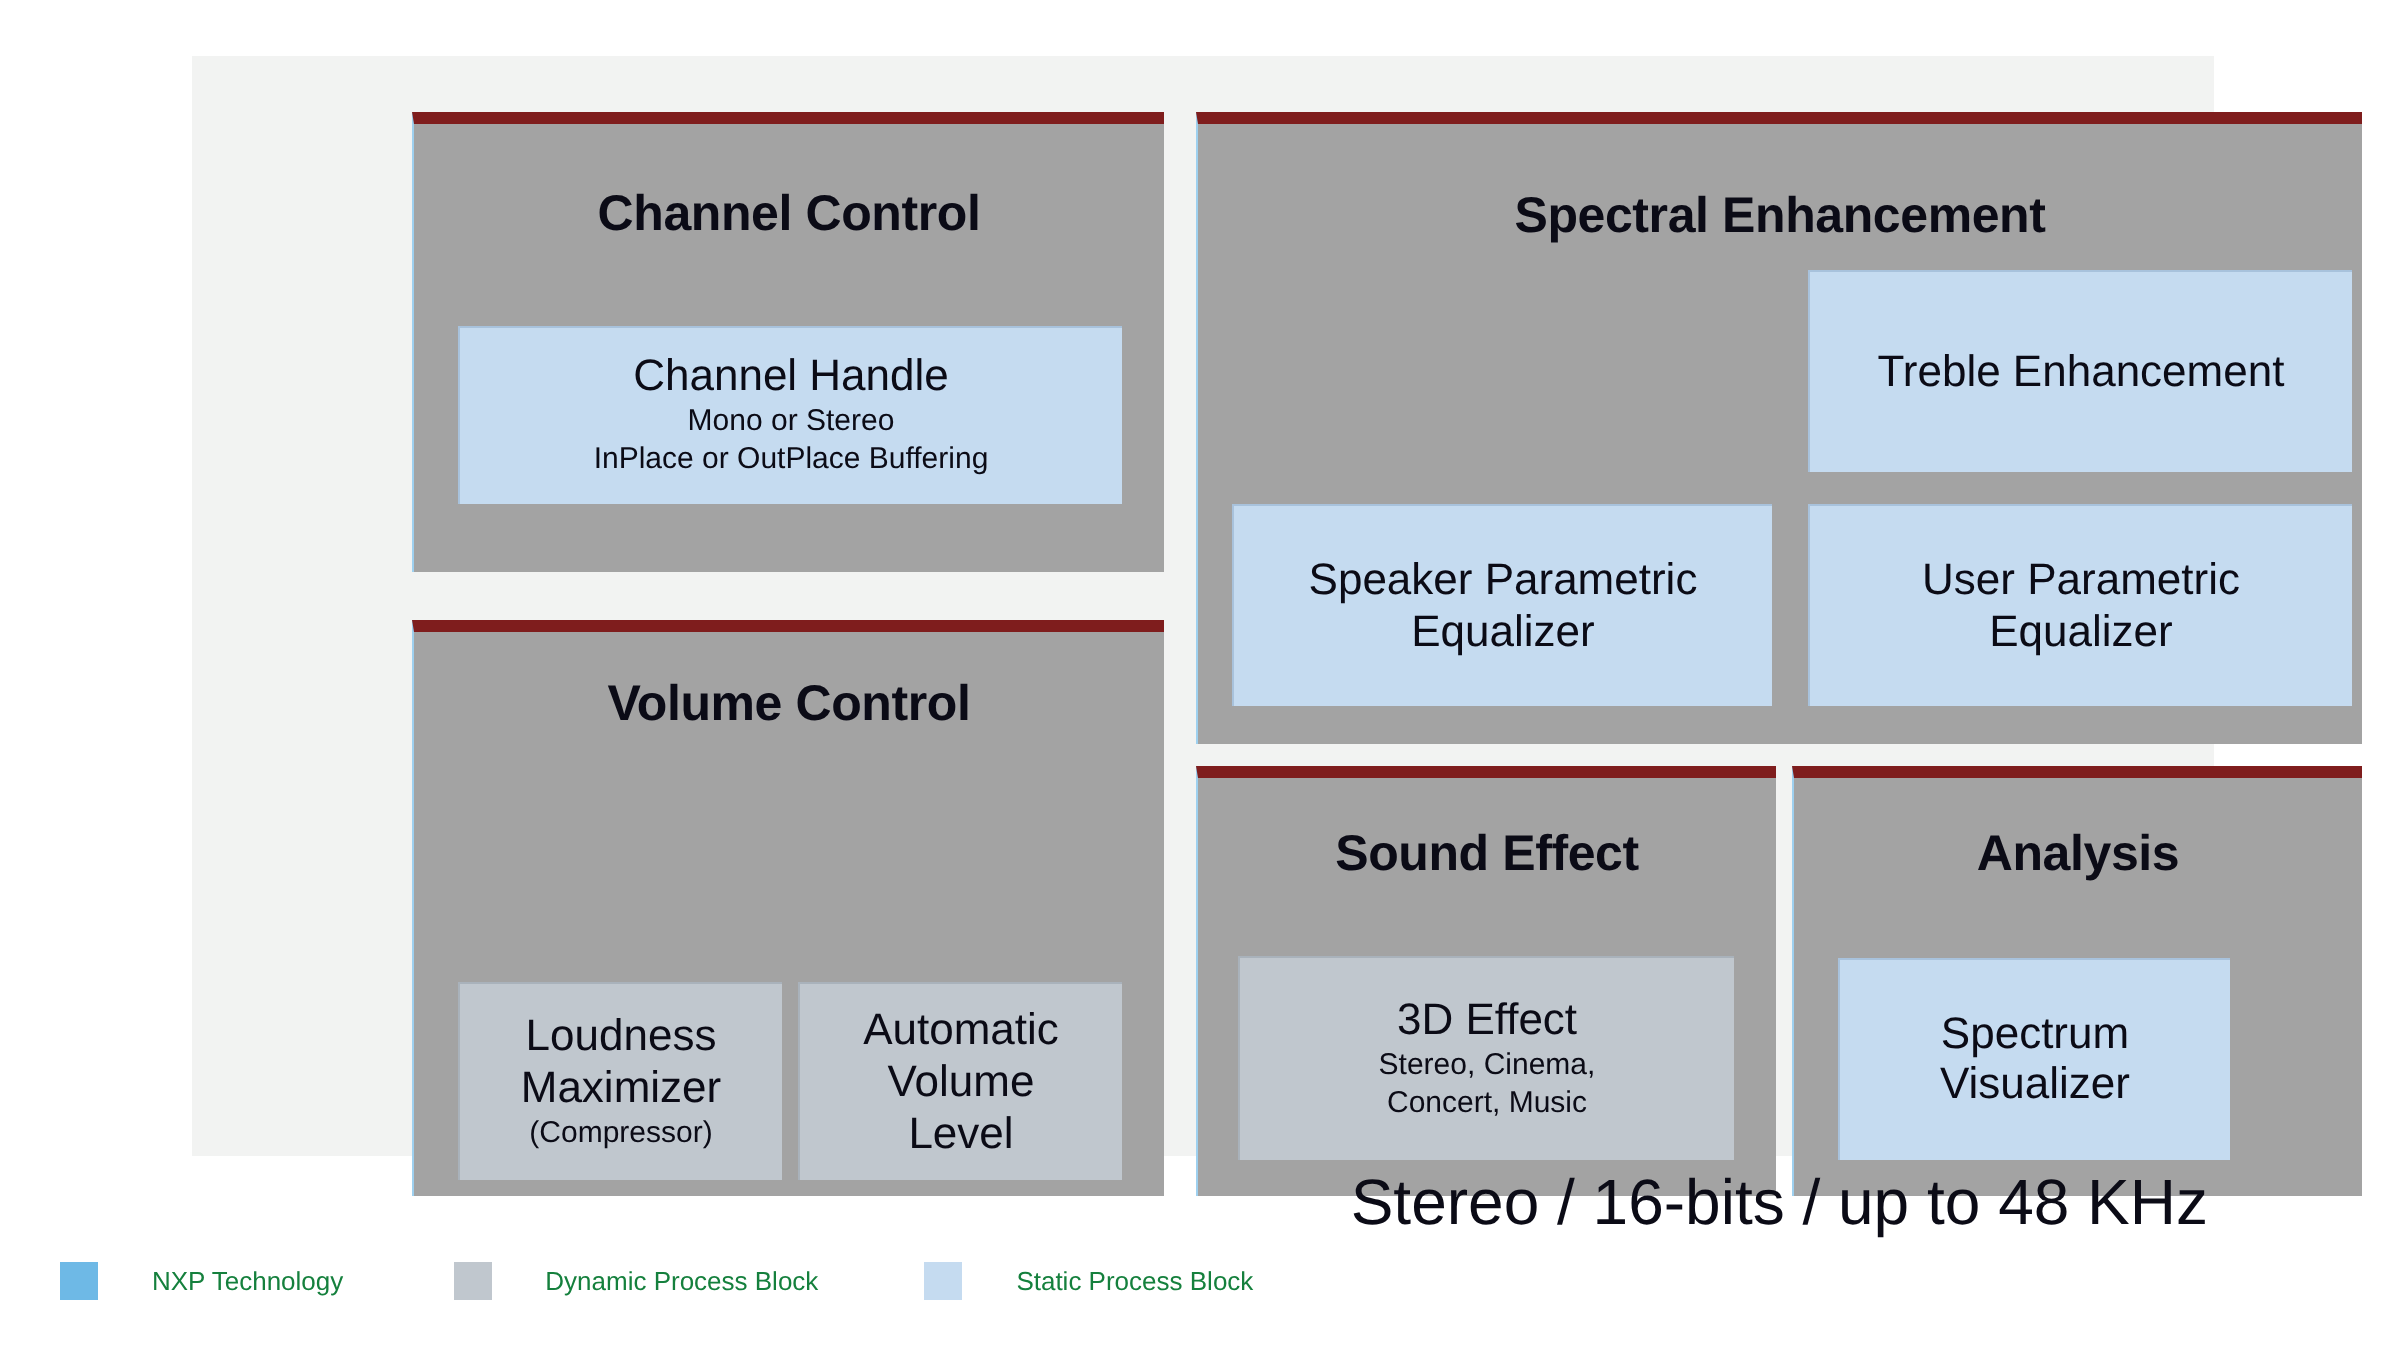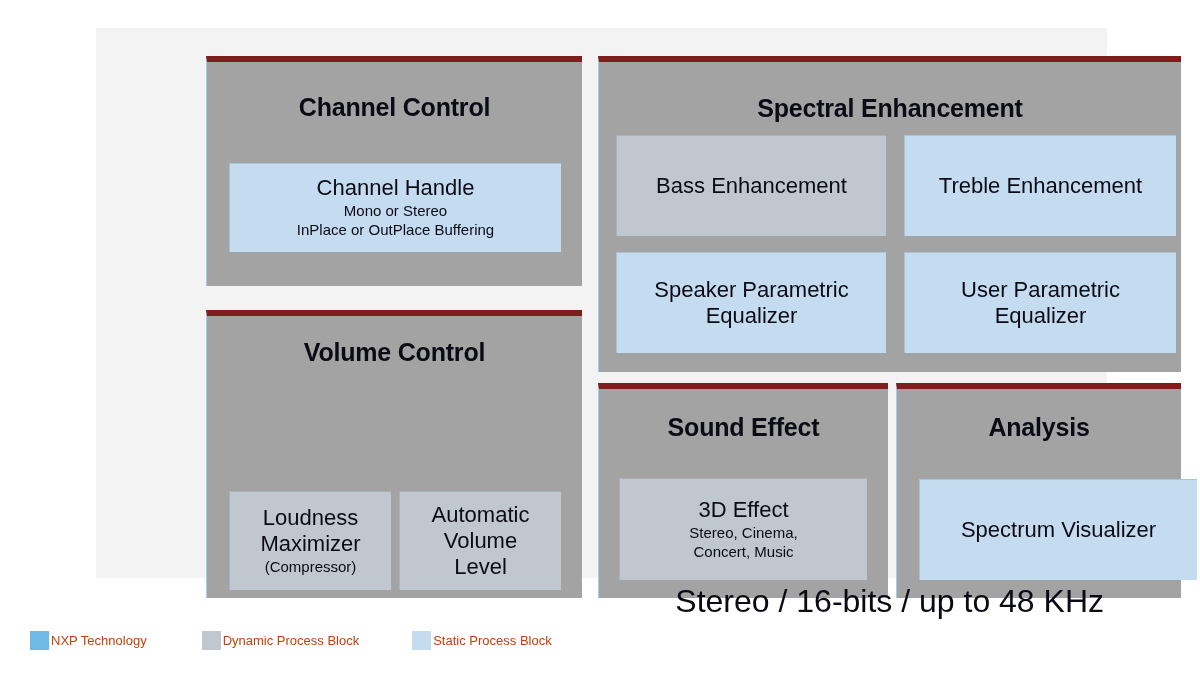--- a/index.html
+++ b/index.html
@@ -87,21 +87,21 @@
   #block-direct-user      { left: 22px;  top: 67px;  width: 332px; height: 100px; }
   #block-loudness         { left: 22px;  top: 175px; width: 162px; height: 99px; }
   #block-avl              { left: 192px; top: 175px; width: 162px; height: 99px; }
 
   #block-bass             { left: 17px;  top: 73px;  width: 270px; height: 101px; }
   #block-treble           { left: 305px; top: 73px;  width: 272px; height: 101px; }
   #block-speaker-eq       { left: 17px;  top: 190px; width: 270px; height: 101px; }
   #block-user-eq          { left: 305px; top: 190px; width: 272px; height: 101px; }
 
   #block-3d-effect        { left: 20px;  top: 89px;  width: 248px; height: 102px; }
-  #block-spectrum         { left: 22px;  top: 90px;  width: 278px; height: 101px; }
+  #block-spectrum         { left: 22px;  top: 90px;  width: 196px; height: 101px; }
 
   
   #footer-spec {
     position: absolute;
     right: 96px;
     top: 583px;
     font-size: 32px;
     color: #0b0b16;
     white-space: nowrap;
   }
@@ -118,22 +118,22 @@
     display: flex;
     align-items: center;
   }
   .legend-swatch {
     width: 19px;
     height: 19px;
     flex: 0 0 auto;
   }
   .legend-label {
     font-size: 13px;
-    color: #c2410c;
-    margin-left: 2px;
+    color: #15803d;
+    margin-left: 27px;
     white-space: nowrap;
   }
   #legend-item-nxp      { margin-right: 55px; }
   #legend-item-dynamic  { margin-right: 53px; }
 </style>
 </head>
 <body>
 
 <div id="diagram-panel">
 
@@ -157,23 +157,20 @@
 
     <div class="block dynamic" id="block-loudness">
       <div class="block-label multiline">Loudness<br>Maximizer</div>
       <div class="block-sub">(Compressor)</div>
     </div>
   </div>
 
   <div class="group" id="group-spectral">
     <div class="group-title">Spectral Enhancement</div>
 
-    <div class="block dynamic" id="block-bass">
-      <div class="block-label">Bass Enhancement</div>
-    </div>
 
     <div class="block static" id="block-treble">
       <div class="block-label">Treble Enhancement</div>
     </div>
 
     <div class="block static" id="block-speaker-eq">
       <div class="block-label multiline">Speaker Parametric<br>Equalizer</div>
     </div>
 
     <div class="block static" id="block-user-eq">

